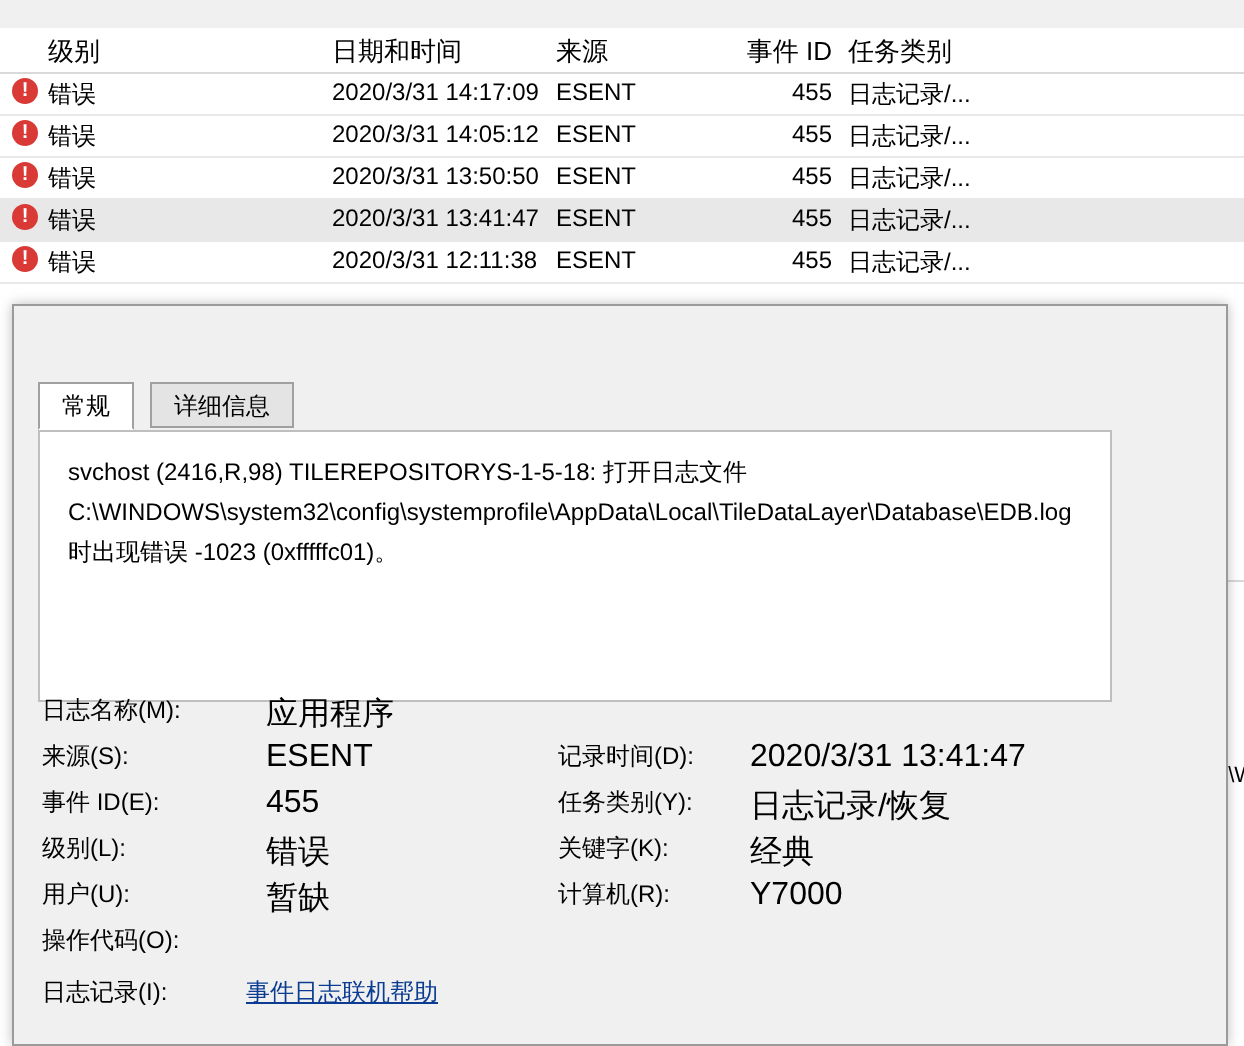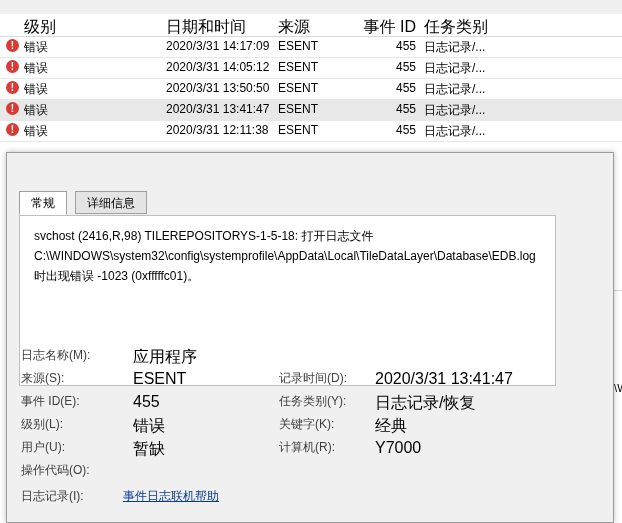--- a/index.html
+++ b/index.html
@@ -36,21 +36,21 @@
   .list-header {
     position: absolute;
     left: 0; top: 14px;
     width: 622px; height: 22px;
     background: #ffffff;
     border-bottom: 1px solid #d9d9d9;
   }
   .list-header .col {
     position: absolute;
     top: 3px;
-    font-size: 16px;
+    font-size: 13px;
     color: #000;
     white-space: nowrap;
   }
   .grid-row {
     position: absolute;
     left: 0;
     width: 622px;
     height: 21px;
     border-bottom: 1px solid #e8e8e8;
   }
@@ -194,31 +194,31 @@
     width: 505px;
     font-size: 12px;
     line-height: 20px;
     color: #000;
   }
   .msgbox-wrap {
     position: absolute;
     left: 12px;
     top: 62px;
     width: 537px;
-    height: 171px;
+    height: 136px;
     background: #ffffff;
     border: 1px solid #bfbfbf;
     box-sizing: border-box;
   }
 
   
   .field-label {
     position: absolute;
     font-size: 12px;
-    color: #404040;
+    color: #000000;
     white-space: nowrap;
   }
   .field-value {
     position: absolute;
     font-size: 16px;
     color: #000;
     white-space: nowrap;
   }
   .field-link {
     position: absolute;

